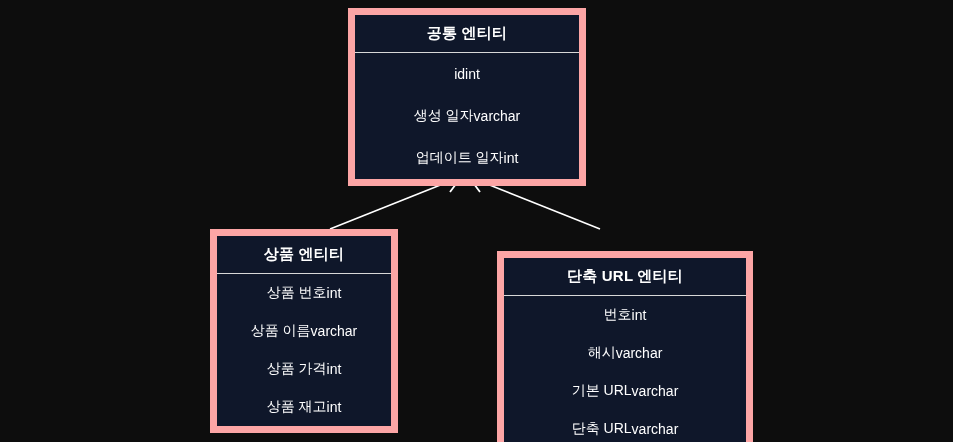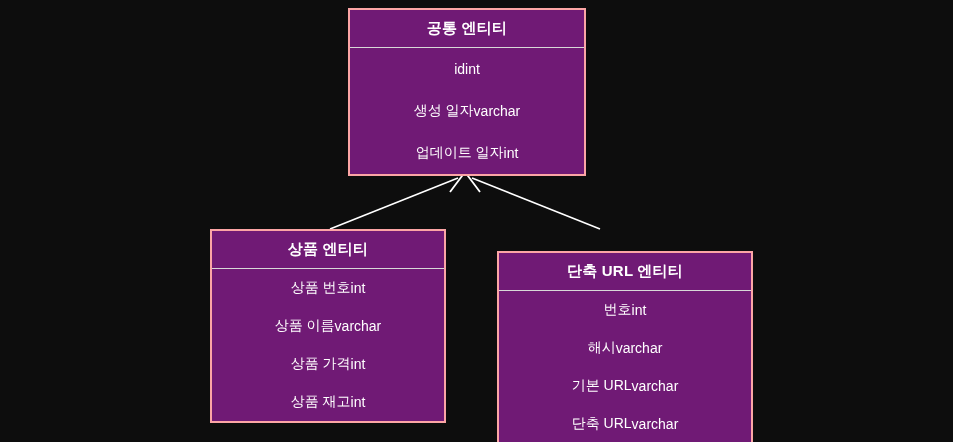--- a/index.html
+++ b/index.html
@@ -22,22 +22,22 @@
   svg.connectors {
     position: absolute;
     left: 0;
     top: 0;
     width: 953px;
     height: 442px;
     pointer-events: none;
   }
   .entity {
     position: absolute;
-    background: #701a75;
-    border: 2px solid #fca5a5;
+    background: #0f172a;
+    border: 7px solid #fca5a5;
     box-sizing: border-box;
   }
   .entity-header {
     height: 38px;
     display: flex;
     align-items: center;
     justify-content: center;
     border-bottom: 1px solid #d8d8d8;
     font-size: 15px;
     font-weight: bold;
@@ -69,21 +69,21 @@
   
   #entity-common {
     left: 348px;
     top: 8px;
     width: 238px;
   }
   #entity-common .attr-row { height: 42px; }
   #entity-product {
     left: 210px;
     top: 229px;
-    width: 236px;
+    width: 188px;
   }
   #entity-shorturl {
     left: 497px;
     top: 229px;
     width: 256px;
     margin-top: 22px;
   }
 </style>
 </head>
 <body>

